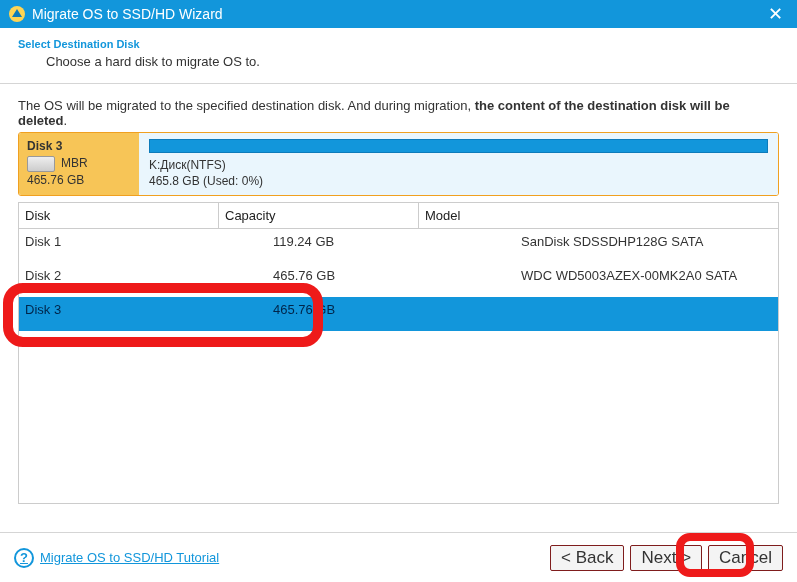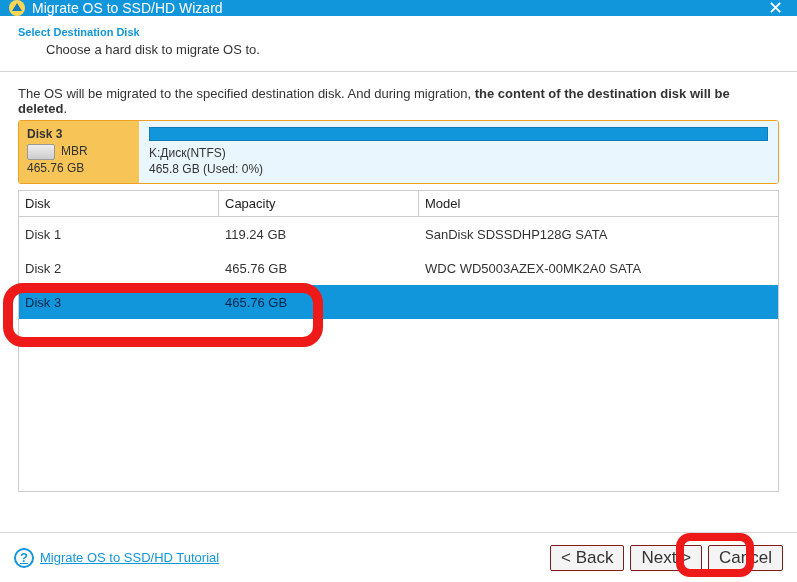--- a/index.html
+++ b/index.html
@@ -8,21 +8,21 @@
   font-size: 13px;
   background: #fff;
   width: 797px;
   height: 582px;
   overflow: hidden;
   color: #222;
 }
 .titlebar {
   background: #1296db;
   color: #fff;
-  height: 16px;
+  height: 28px;
   display: flex;
   align-items: center;
   padding: 0 8px;
   font-size: 14px;
 }
 .titlebar .tb-icon {
   width: 18px; height: 18px; margin-right: 6px;
   display: inline-flex; align-items: center; justify-content: center;
 }
 .titlebar .spacer { flex: 1; }
@@ -105,23 +105,23 @@
   padding: 5px 6px;
 }
 .col-disk { width: 200px; }
 .col-cap { width: 200px; }
 .col-model { flex: 1; }
 .grid-head div { border-right: 1px solid #ccc; font-weight: normal; color:#222;}
 .grid-head div:last-child { border-right: none;}
 .grid-body .grid-row {
   display:flex;
   height: 34px;
-  align-items: center;
   color:#333;
   cursor:pointer;
+  gap:48px;
 }
 .grid-row.selected { background:#1296db; color:#00254a; }
 .grid-row.selected div { color:#00254a; }
 .grid-row .col-disk { padding-left:6px; }
 
 .red-ring-1 {
   position: absolute;
   left: 3px; top: 283px;
   width: 320px; height: 64px;
   border: 10px solid #ee1a1a;

